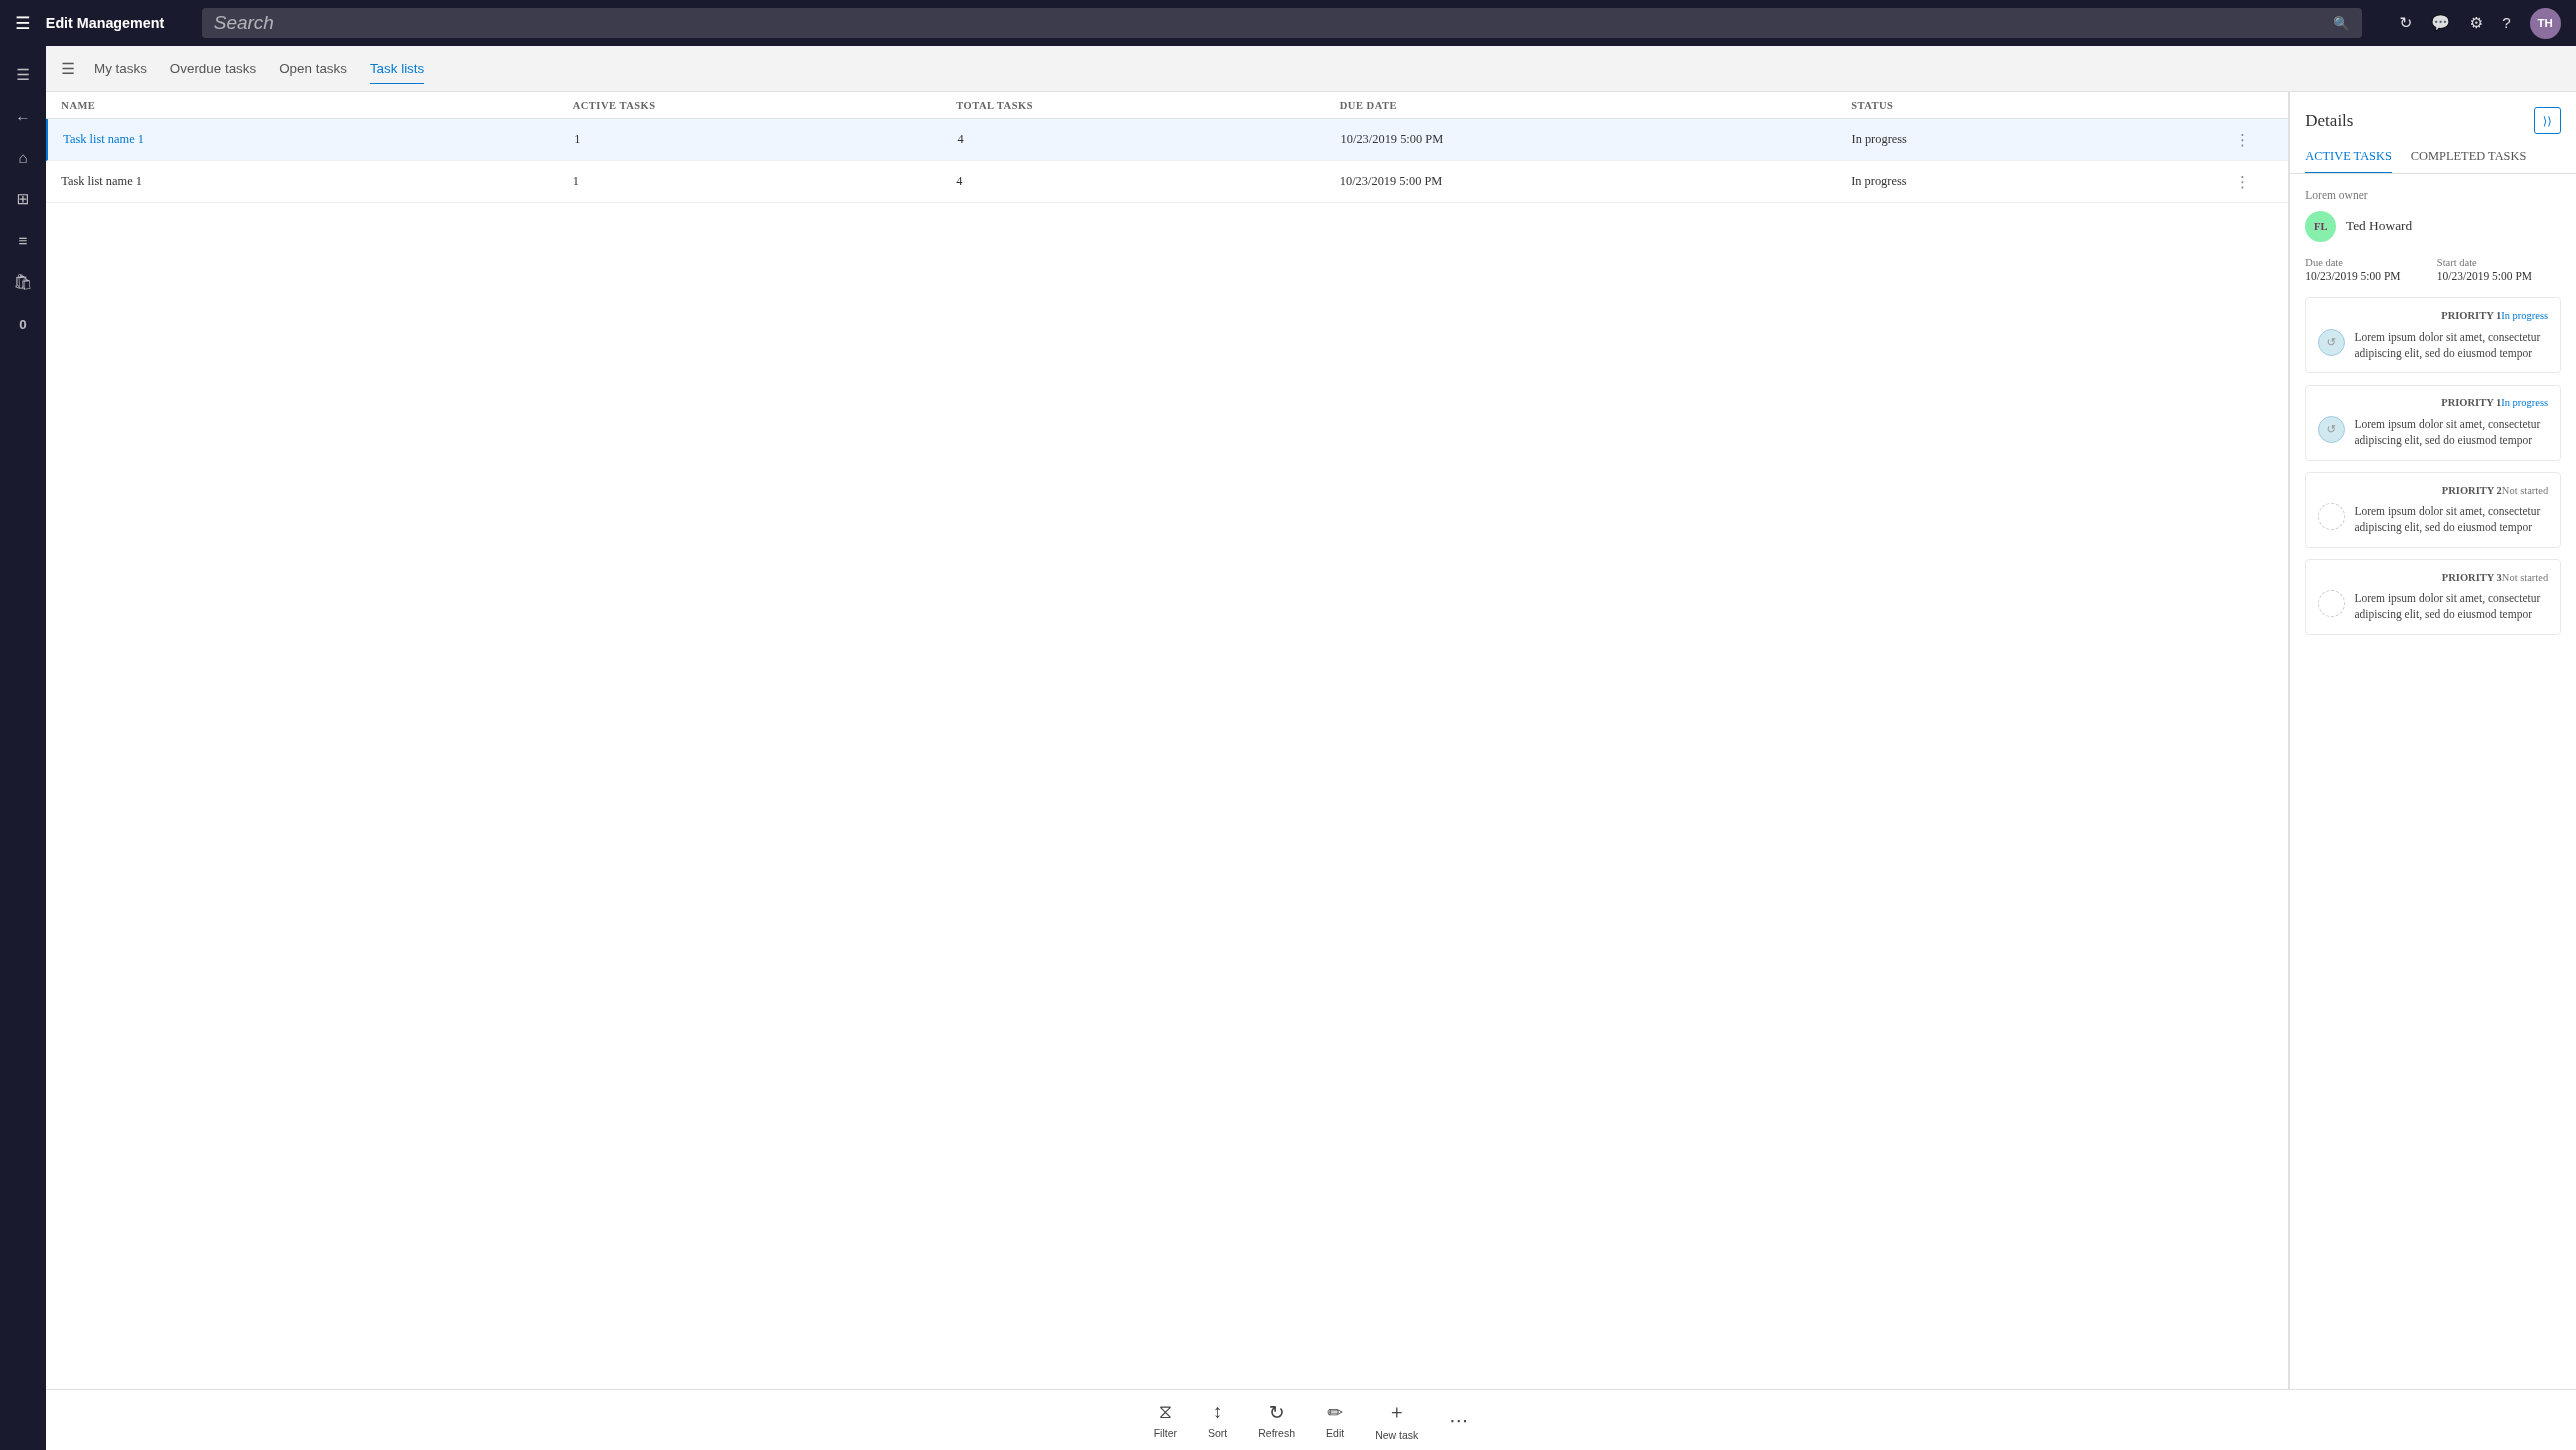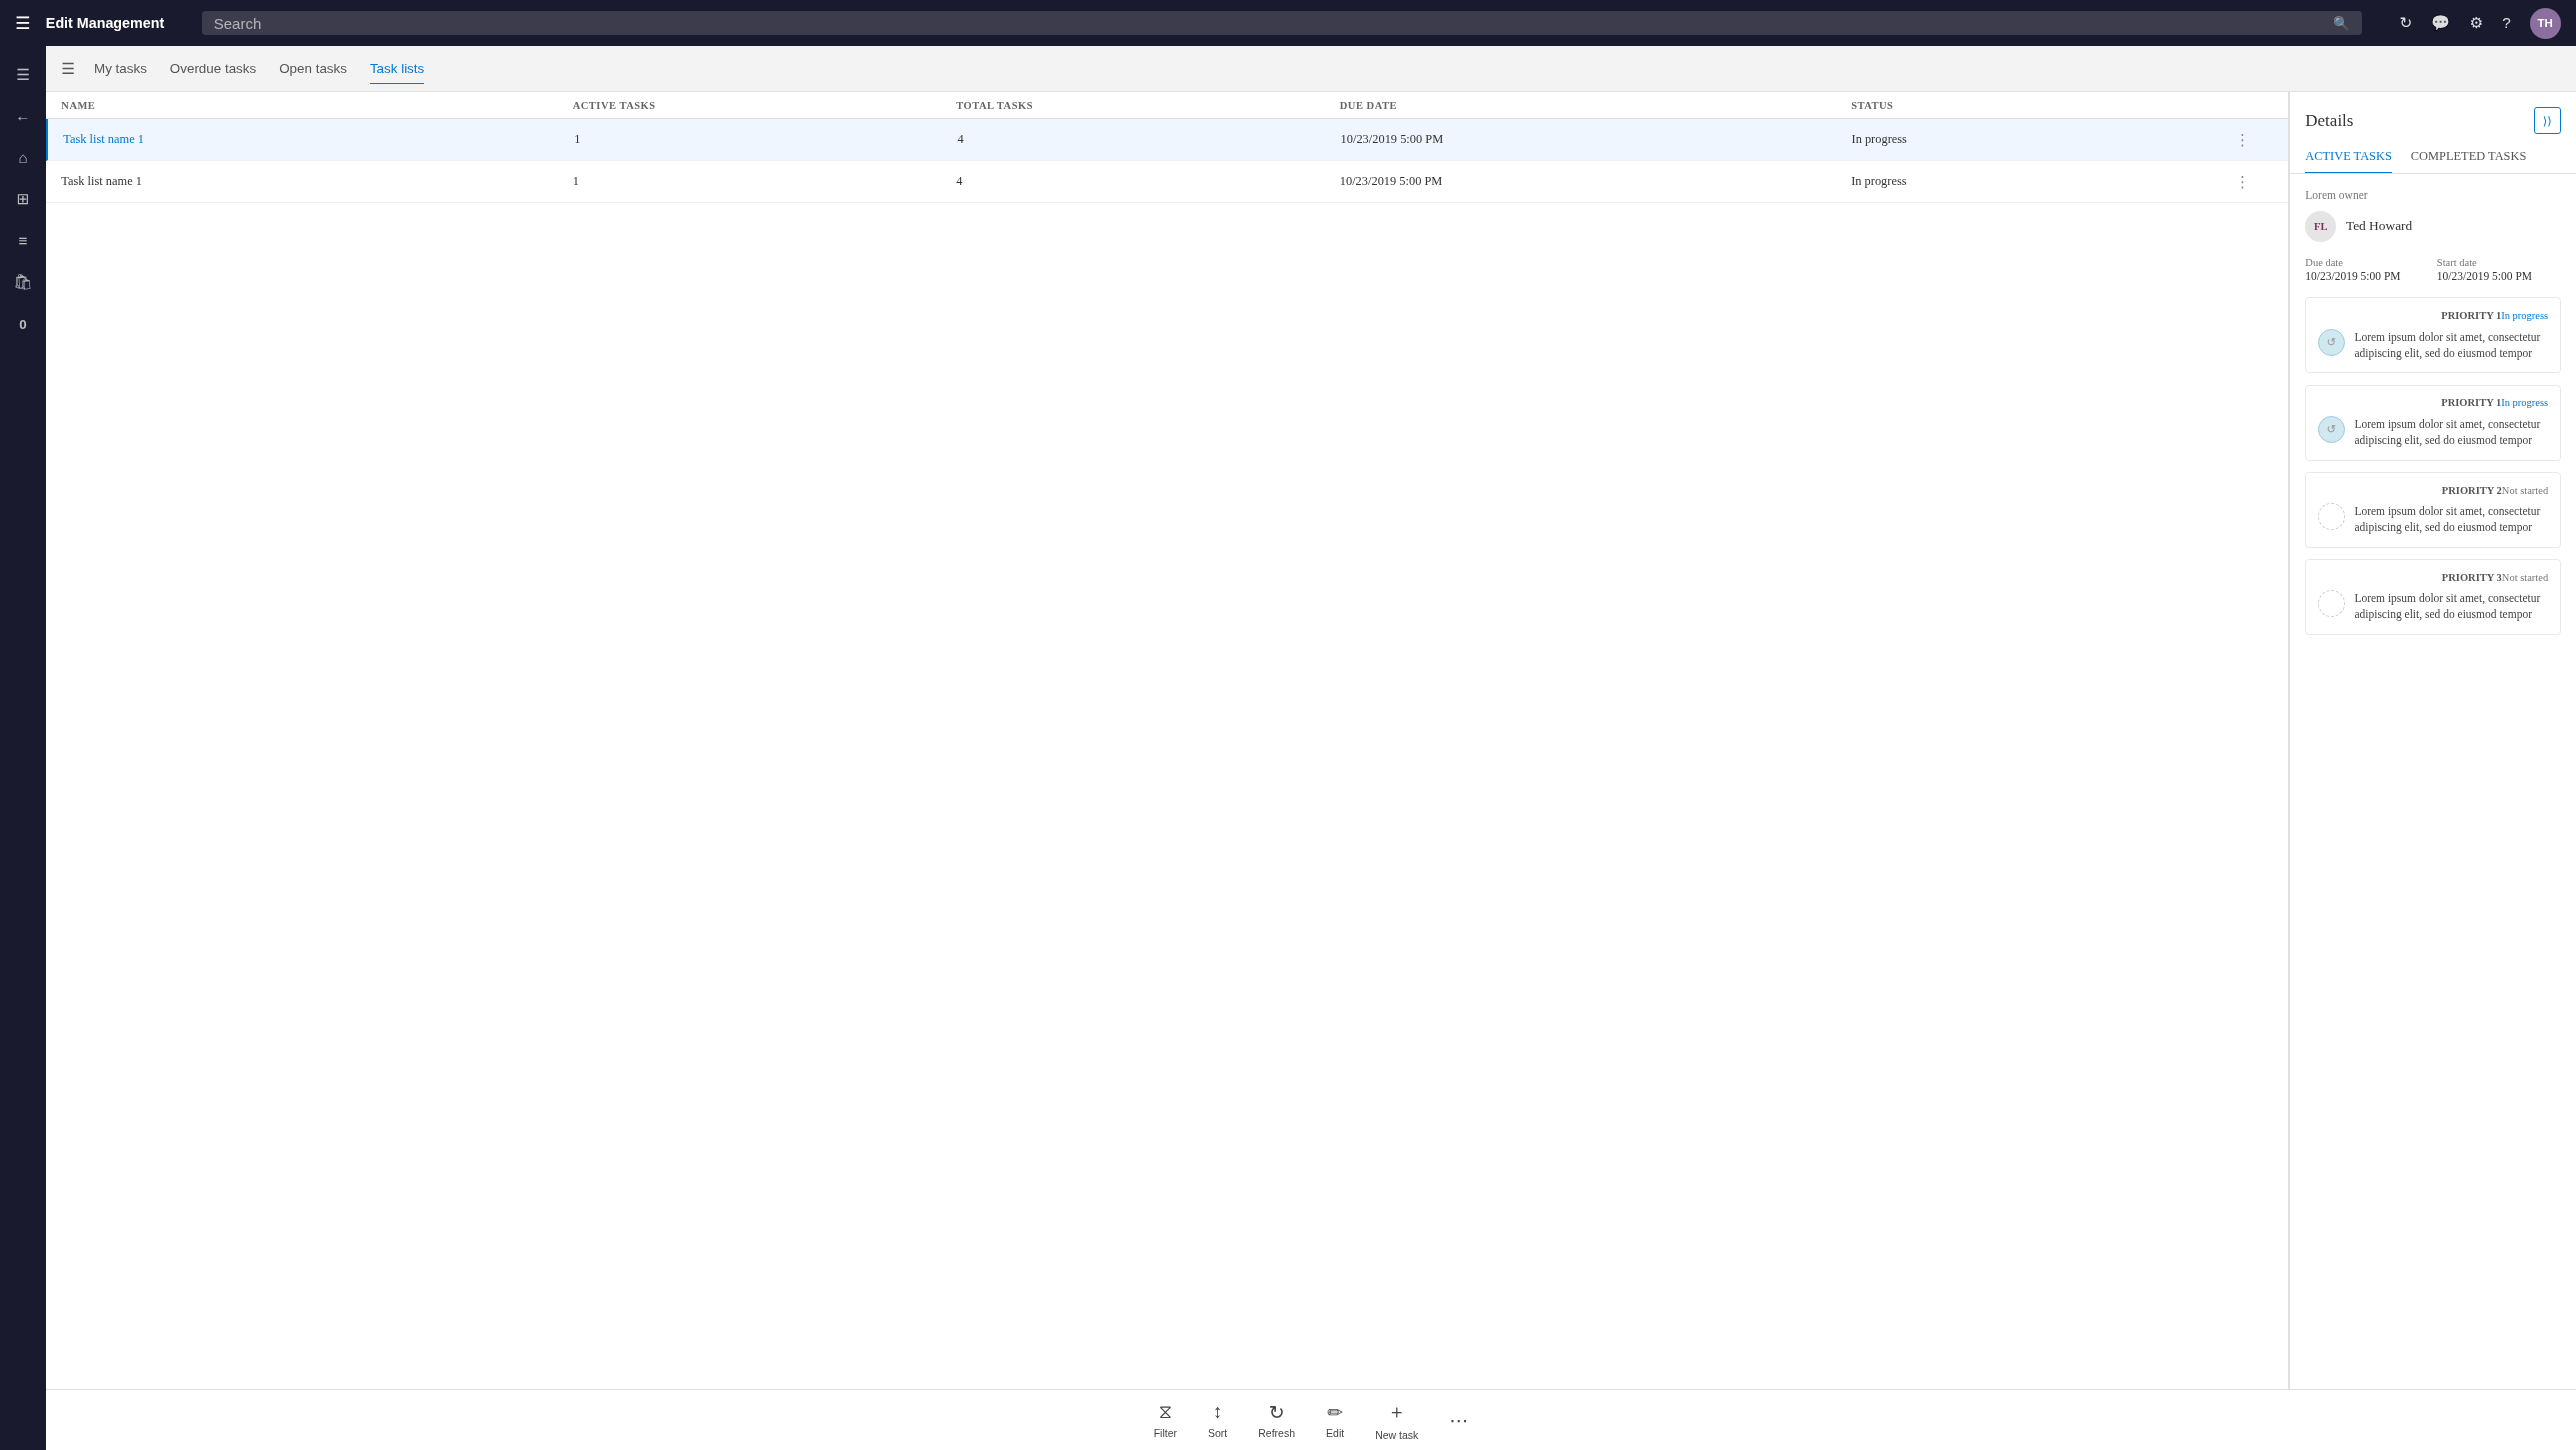--- a/index.html
+++ b/index.html
@@ -25,21 +25,22 @@
       background: rgba(255,255,255,0.15);
       border-radius: 3.8px;
       padding: 3.8px 11.5px;
     }
     .top-nav-search input {
       background: transparent;
       border: none;
       outline: none;
       color: #eab308;
       flex: 1;
-      font-size: 15px;
+      font-size: 19px;
+      font-style: italic;
     }
     .top-nav-search input::placeholder { color: rgba(255,255,255,0.6); }
     .top-nav-search-icon { color: rgba(255,255,255,0.7); font-size: 13.4px; }
     .top-nav-icons { display: flex; align-items: center; gap: 19px; }
     .top-nav-icon { color: rgba(255,255,255,0.85); cursor: pointer; font-size: 15.3px; }
     .top-nav-avatar {
       width: 31px; height: 31px; border-radius: 50%;
       background: #8b6f9e;
       display: flex; align-items: center; justify-content: center;
       color: white; font-size: 11.5px; font-weight: 600; cursor: pointer;
@@ -175,21 +176,21 @@
       cursor: pointer;
       color: #555;
       border-bottom: 1.9px solid transparent;
     }
     .details-tab.active { color: #0078d4; border-bottom: 1.9px solid #0078d4; font-weight: 500; }
     .details-body { flex: 1; overflow-y: auto; padding: 15.3px; }
     .details-section-label { font-size: 11.5px; color: #777; margin-bottom: 9.6px; }
     .details-owner { display: flex; align-items: center; gap: 9.6px; margin-bottom: 15.3px; }
     .owner-avatar {
       width: 31px; height: 31px; border-radius: 50%;
-      background: #e5e5e5;
+      background: #86efac;
       display: flex; align-items: center; justify-content: center;
       color: #7a3060; font-size: 10.5px; font-weight: 700;
     }
     .owner-name { font-size: 13.4px; color: #333; font-weight: 500; }
     .details-dates { display: grid; grid-template-columns: 1fr 1fr; gap: 7.6px; margin-bottom: 15.3px; }
     .details-date-label { font-size: 10.5px; color: #777; margin-bottom: 1.9px; }
     .details-date-value { font-size: 11.5px; color: #333; }
 
     
     .task-card { border: 1px solid #e8e8e8; border-radius: 3.8px; padding: 11.5px; margin-bottom: 11.5px; background: white; }

